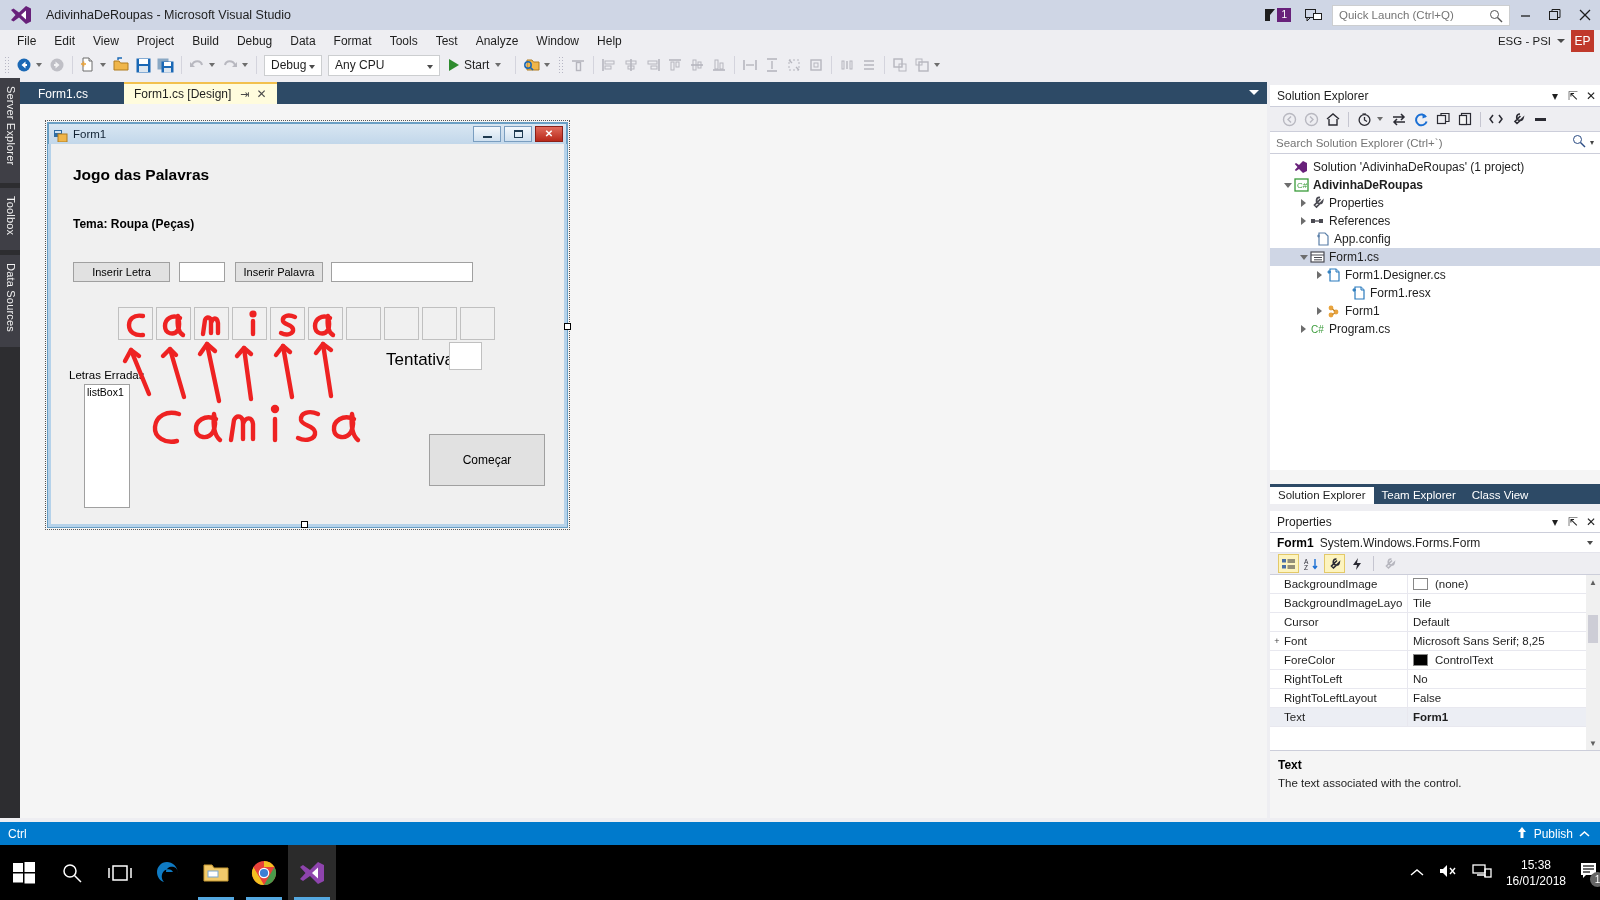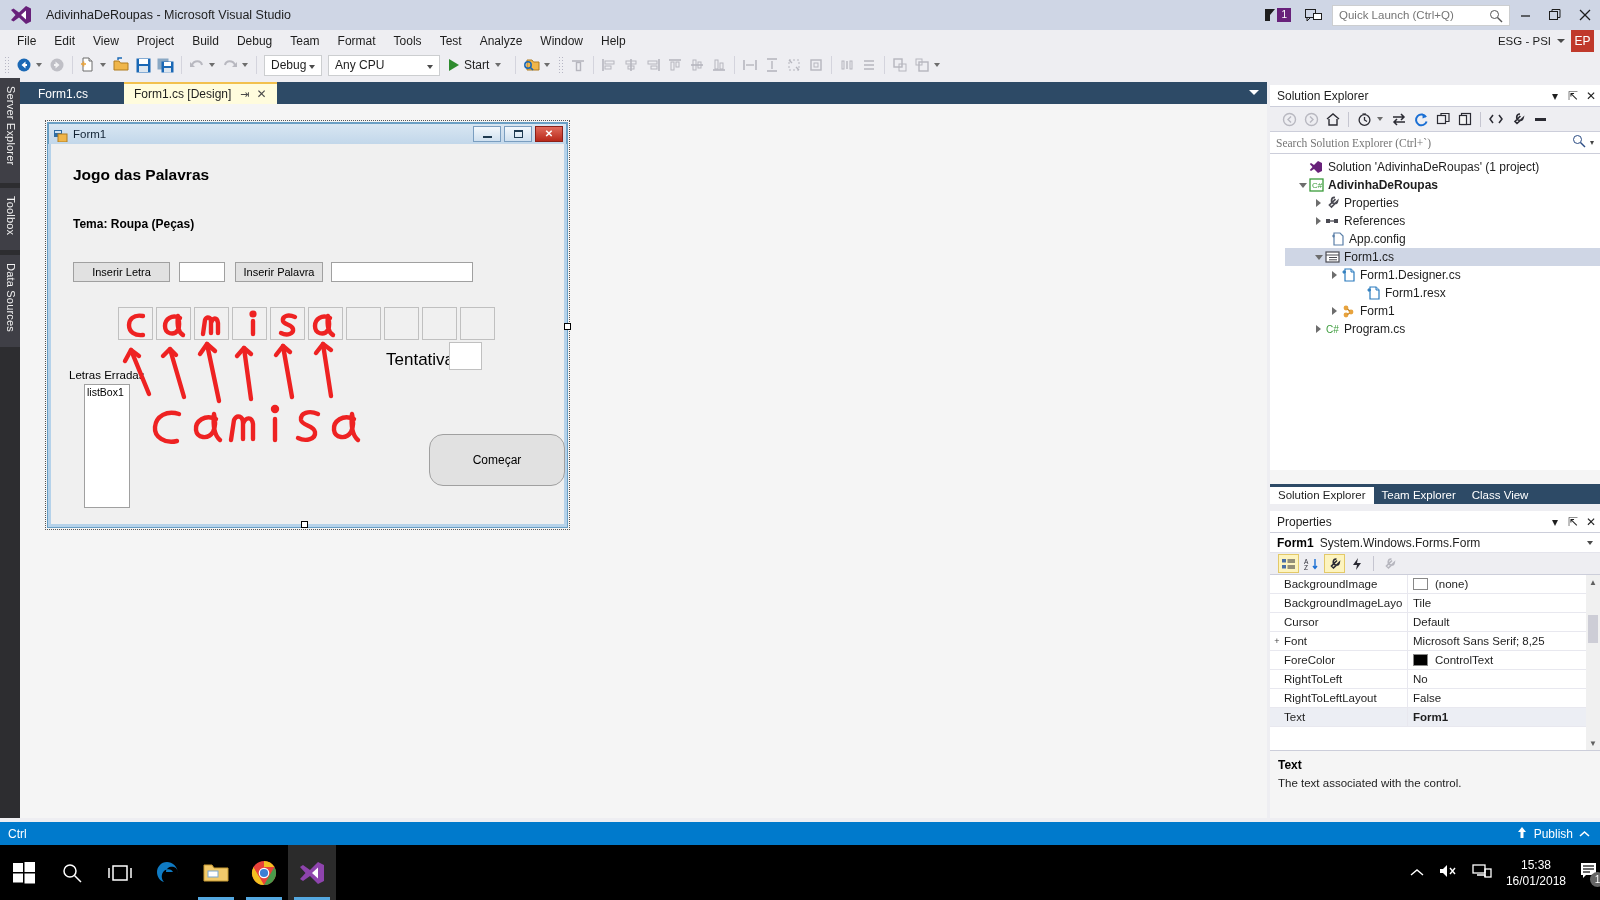--- a/index.html
+++ b/index.html
@@ -207,24 +207,24 @@
     border-bottom:1px solid #ccceda;
   }
   .se-tb-i { width:20px;height:20px;display:flex;align-items:center;justify-content:center; }
   .se-tb-sep { width:1px;height:15px;background:#c5c5d0;margin:0 3px; }
   .se-search {
     height:22px; background:#fff; border-bottom:1px solid #ccceda;
     display:flex; align-items:center; position:relative;
   }
   .se-search input {
     border:0;outline:0;flex:1;margin-left:6px;font-size:11.5px;color:#767676;
-    font-family:Liberation Serif, serif;
+    font-family:Liberation Sans, sans-serif;
   }
   .se-tree { background:#fff; height:316px; padding-top:4px; font-size:12px; color:#1e1e1e; overflow:hidden;}
-  .tnode { height:18px; display:flex; align-items:center; white-space:nowrap;margin-left:15px; }
+  .tnode { height:18px; display:flex; align-items:center; white-space:nowrap; }
   .tnode.sel { background:#cfd6e5; }
   .tarrow { width:11px; height:18px; display:flex;align-items:center;justify-content:center; }
   .tarrow i {
     width:0;height:0;border-top:4px solid transparent;border-bottom:4px solid transparent;border-left:5px solid #6d6d6d;
     display:block;
   }
   .tarrow.open i {
     border-left:4px solid transparent;border-right:4px solid transparent;border-top:5px solid #6d6d6d;
     border-bottom:0;
   }
@@ -352,21 +352,21 @@
   </div>
 
   <div class="menubar">
     <div style="width:8px"></div>
     <div class="mi">File</div>
     <div class="mi">Edit</div>
     <div class="mi">View</div>
     <div class="mi">Project</div>
     <div class="mi">Build</div>
     <div class="mi">Debug</div>
-    <div class="mi">Team</div>
+    <div class="mi">Data</div>
     <div class="mi">Format</div>
     <div class="mi">Tools</div>
     <div class="mi">Test</div>
     <div class="mi">Analyze</div>
     <div class="mi">Window</div>
     <div class="mi">Help</div>
   </div>
   <div class="acct">
     <span class="acct-name">ESG - PSI</span>
     <span class="acct-caret"></span>
@@ -630,21 +630,21 @@
         <div class="letterbox" style="left:409px; top:163px;"></div>
 
         <div class="lbl-tent" style="left:335px; top:206px;">Tentativas</div>
         <div class="wtxt-std" style="left:398px; top:198px; width:33px; height:28px; border-color:#c0c0c0;"></div>
 
         <div class="lbl-err" style="left:18px; top:225px;">Letras Erradas</div>
         <div class="listbox" style="left:33px; top:240px; width:46px; height:124px;">
           <span>listBox1</span>
         </div>
 
-        <div class="btn-comecar" style="left:378px; top:290px; width:136px; height:52px;border-radius:14px;">Começar</div>
+        <div class="btn-comecar" style="left:378px; top:290px; width:116px; height:52px;">Começar</div>
 
         <svg class="ink" width="519" height="404" viewBox="0 0 519 404">
           <g fill="none" stroke="#ee2222" stroke-width="4.4" stroke-linecap="round" stroke-linejoin="round">
 
             <path d="M92,172 C82,170 78,176 78,181 C78,188 84,192 92,191"></path>
 
             <path d="M129,174 C121,170 114,175 114,182 C114,190 123,192 127,186 C129,182 128,176 127,172 C126,180 127,188 132,191"></path>
 
             <path d="M152,190 L154,176 M154,176 C156,172 160,173 160,178 L160,189 M160,179 C162,173 166,173 167,179 L167,189"></path>
 

